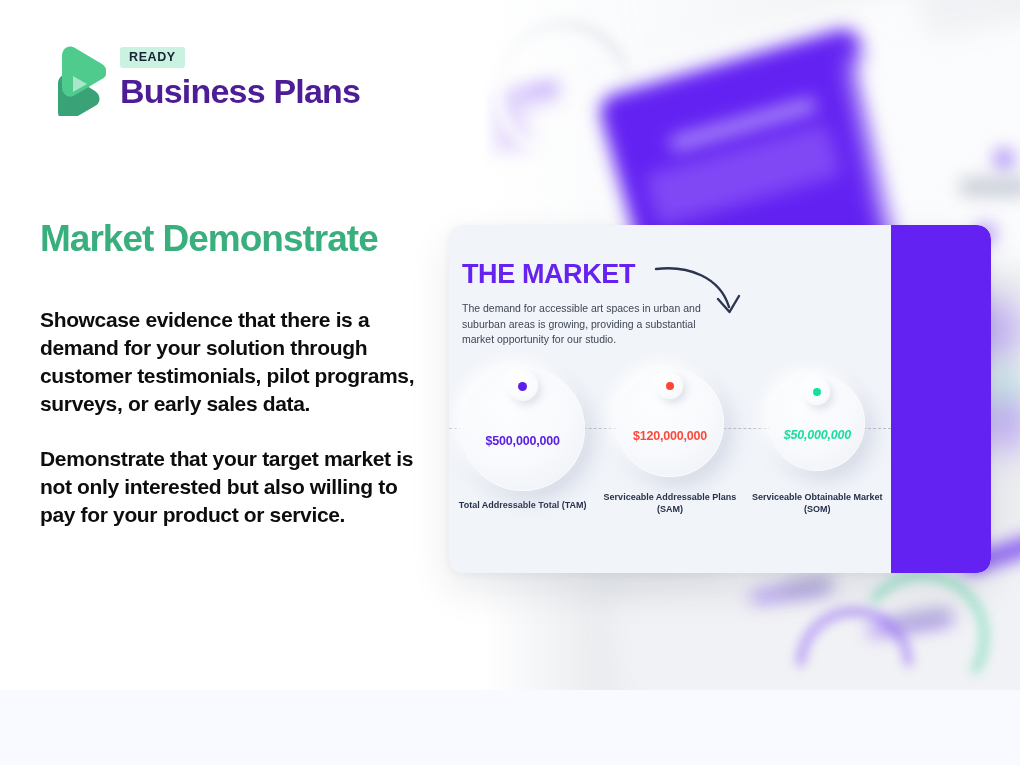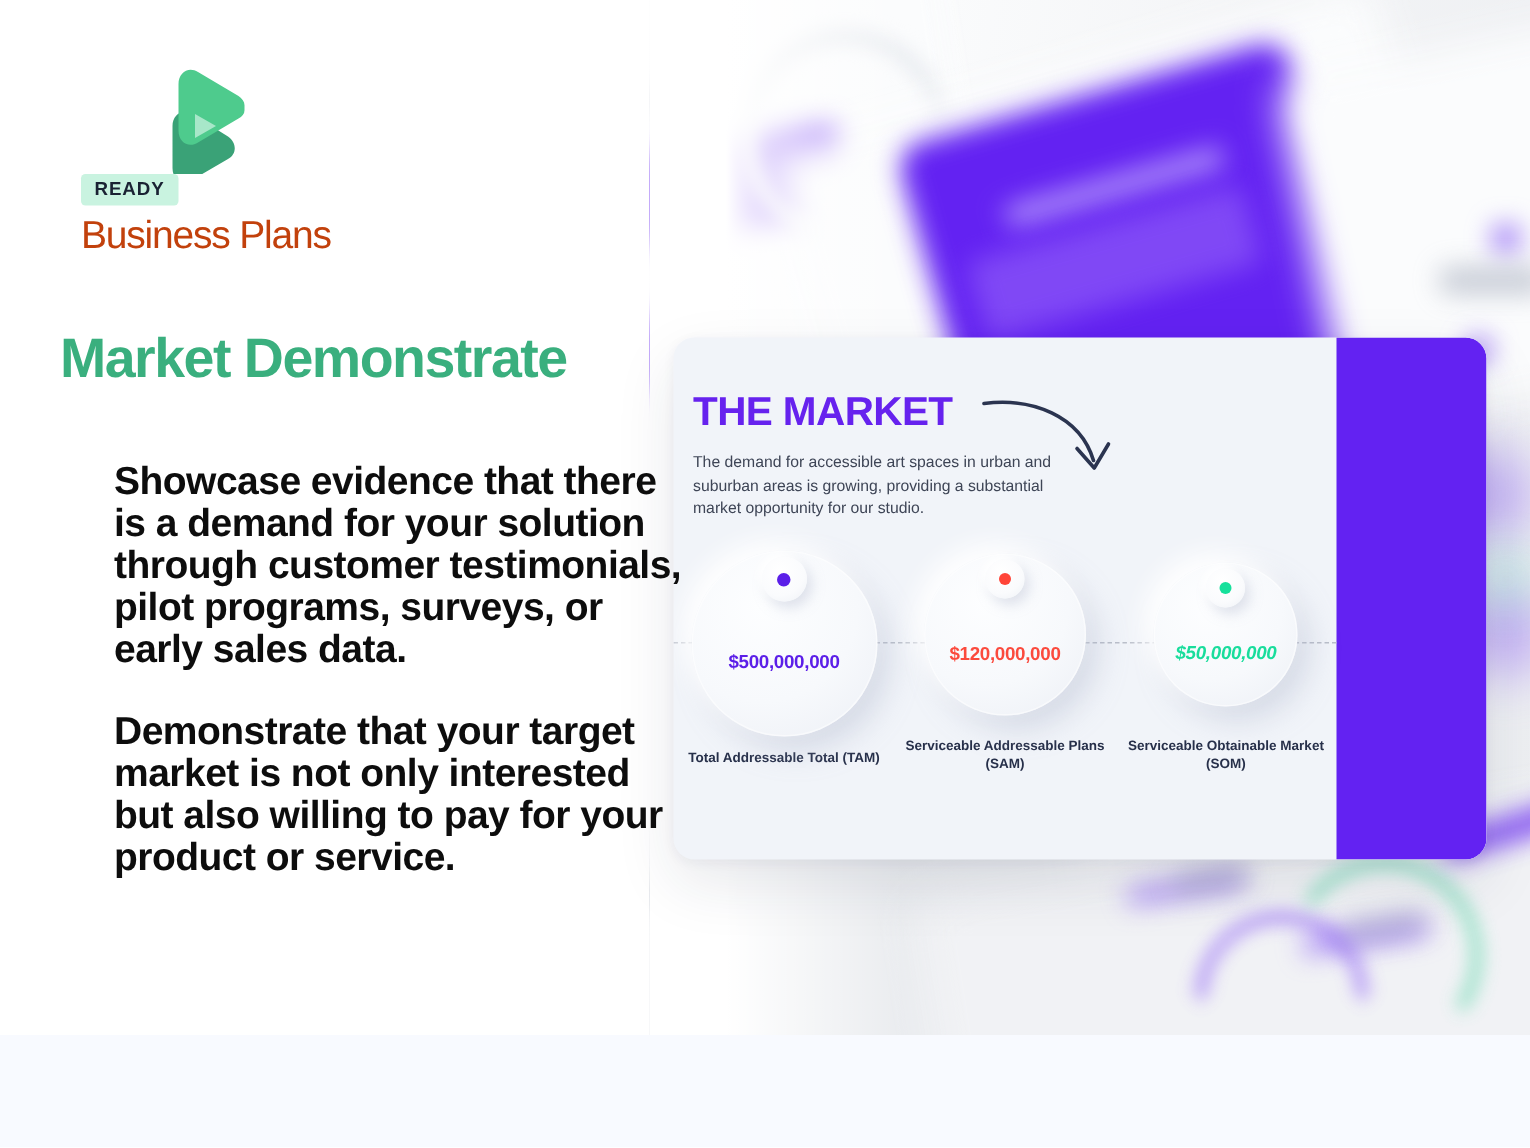--- a/index.html
+++ b/index.html
@@ -113,42 +113,42 @@
     font-size: 12.5px; font-weight: 700; letter-spacing: -0.2px;
   }
   .knob-label {
     margin-top: 8px; font-size: 9px; font-weight: 700; line-height: 12px;
     color: #27304a;
   }
 
   
   .left-panel { position: absolute; left: 0; top: 0; width: 460px; height: 690px; z-index: 25; }
 
-  .brand { position: absolute; left: 40px; top: 42px; display: flex; align-items: center; flex-direction: column; }
+  .brand { position: absolute; left: 40px; top: 42px; display: flex; align-items: center; }
   .brand-logo { position: relative; width: 66px; height: 74px; flex: 0 0 66px; }
   .brand-text { margin-left: 14px; }
   .ready-badge {
     display: inline-block; background: #c9f3e0; color: #1a2233;
     font-size: 12.5px; font-weight: 700; letter-spacing: 0.6px;
     padding: 3px 9px 4px; border-radius: 3px;
   }
   .brand-name {
-    margin-top: 4px; font-size: 26px; font-weight: 400;
-    letter-spacing: -0.8px; color: #c2410c;
+    margin-top: 4px; font-size: 34px; font-weight: 700;
+    letter-spacing: -0.8px; color: #4c1d95;
   }
 
   .headline {
     position: absolute; left: 40px; top: 218px;
     font-size: 37px; font-weight: 700; letter-spacing: -1.0px;
     color: #3aaf7e;
   }
   .body-copy {
     position: absolute; left: 40px; top: 306px; width: 380px;
-    font-size: 26px; line-height: 28px; font-weight: 700;
-    letter-spacing: -0.35px; color: #0d0d0d; margin-left: 36px;
+    font-size: 21px; line-height: 28px; font-weight: 700;
+    letter-spacing: -0.35px; color: #0d0d0d;
   }
   .body-copy p + p { margin-top: 27px; }
 </style>
 </head>
 <body>
 
 <div class="page">
 
   <div class="deck-region">
 

